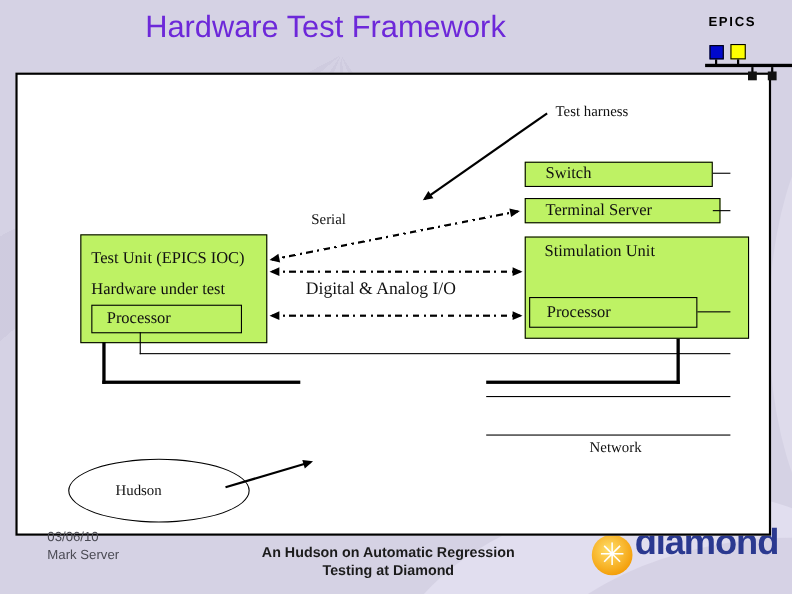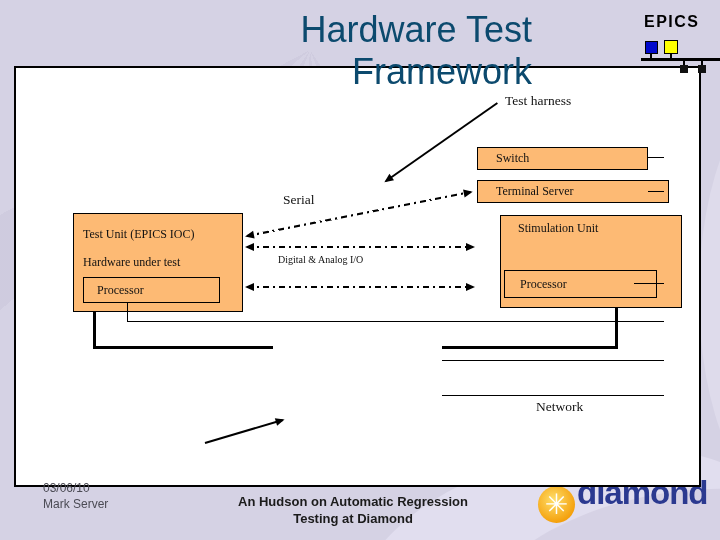--- a/index.html
+++ b/index.html
@@ -16,36 +16,36 @@
   .swoosh1 { position:absolute; left:350px; top:452px; width:450px; height:260px; background:#e1deef;
     border-radius:50%; transform:rotate(-12deg); z-index:0; }
   .swoosh2 { position:absolute; left:470px; top:492px; width:420px; height:230px; background:#cdc9dd;
     border-radius:50%; transform:rotate(-9deg); opacity:.55; z-index:0; }
   .edgecurve { position:absolute; left:699px; top:80px; width:190px; height:430px; background:#dedbeb;
     border-radius:50%; z-index:0; }
 
   .panel { position:absolute; left:14px; top:66px; width:687px; height:421px; background:#fff;
     border:2px solid #000; z-index:2; }
 
-  .title { position:absolute; left:132px; top:9px; width:400px; text-align:right; z-index:3;
-    font-size:36px; color:#0c4a6e; letter-spacing:0; }
+  .title { position:absolute; left:132px; top:9px; width:400px; text-align:left; z-index:3;
+    font-size:28px; color:#6d28d9; letter-spacing:0; }
 
   
   .epics { position:absolute; left:640px; top:12px; width:80px; height:66px; z-index:4; }
-  .epics .txt { position:absolute; left:4px; top:1px; font-weight:bold; font-size:16px; letter-spacing:1.5px; color:#000; }
+  .epics .txt { position:absolute; left:4px; top:1px; font-weight:bold; font-size:12px; letter-spacing:1.5px; color:#000; }
   .epics .sq { position:absolute; border:1px solid #000; }
   .epics .sq.b { left:5px; top:29px; width:13px; height:13px; background:#0008cc; }
   .epics .sq.y { left:24px; top:28px; width:14px; height:14px; background:#feff00; }
   .epics .stem { position:absolute; width:2px; background:#000; }
   .epics .bus { position:absolute; left:1px; top:46px; width:79px; height:3px; background:#000; }
   .epics .ssq { position:absolute; width:8px; height:8px; background:#111; }
 
   
-  .bx { position:absolute; background:#fdba74; border:1px solid #000; z-index:3; color:#111;
-    font-family:"Liberation Serif","DejaVu Serif",serif; font-size:12px; }
+  .bx { position:absolute; background:#bef264; border:1px solid #000; z-index:3; color:#111;
+    font-family:"Liberation Serif","DejaVu Serif",serif; font-size:15px; }
   .lbl { position:absolute; z-index:3; color:#111; white-space:nowrap;
     font-family:"Liberation Serif","DejaVu Serif",serif; font-size:13.5px; }
   .ln { position:absolute; background:#000; z-index:3; }
   .rln { position:absolute; height:2px; background:#000; transform-origin:0 50%; z-index:3; }
   .rln.thin { height:2px; }
   .dd { position:absolute; height:2px; transform-origin:0 50%; z-index:3;
     background:repeating-linear-gradient(90deg,#000 0 6px,transparent 6px 10px,#000 10px 12px,transparent 12px 16px); }
   .ah { position:absolute; width:0; height:0; top:-3px; border-top:4px solid transparent; border-bottom:4px solid transparent; }
   .ah.l { left:-2px; border-right:9px solid #000; }
   .ah.r { right:-2px; border-left:9px solid #000; }
@@ -96,40 +96,41 @@
     <div class="stem" style="left:30px; top:42px; height:5px;"></div>
     <div class="bus"></div>
     <div class="stem" style="left:43px; top:49px; height:5px;"></div>
     <div class="stem" style="left:61px; top:49px; height:5px;"></div>
     <div class="ssq" style="left:40px; top:53px;"></div>
     <div class="ssq" style="left:58px; top:53px;"></div>
   </div>
 
   <div class="lbl" style="left:505px; top:93px;">Test harness</div>
   <div class="lbl" style="left:283px; top:192px;">Serial</div>
-  <div class="lbl" style="left:278px; top:254px; font-size:10px;">Digital &amp; Analog I/O</div>
+  <div class="lbl" style="left:278px; top:254px; font-size:16px;">Digital &amp; Analog I/O</div>
   <div class="lbl" style="left:536px; top:399px;">Network</div>
 
   <div class="bx" style="left:477px; top:147px; width:171px; height:23px; line-height:21px; padding-left:18px;">Switch</div>
 
-  <div class="bx" style="left:477px; top:180px; width:192px; height:23px; line-height:21px; padding-left:18px;">Terminal Server</div>
+  <div class="bx" style="left:477px; top:180px; width:178px; height:23px; line-height:21px; padding-left:18px;">Terminal Server</div>
 
   <div class="bx" style="left:73px; top:213px; width:170px; height:99px;">
     <div style="position:absolute; left:9px; top:13px;">Test Unit (EPICS IOC)</div>
     <div style="position:absolute; left:9px; top:41px;">Hardware under test</div>
     <div class="bx" style="left:9px; top:63px; width:137px; height:26px; line-height:24px; padding-left:13px;">Processor</div>
   </div>
 
-  <div class="bx" style="left:477px; top:215px; width:182px; height:93px;margin-left:23px;">
+  <div class="bx" style="left:477px; top:215px; width:204px; height:93px;">
     <div style="position:absolute; left:17px; top:5px;">Stimulation Unit</div>
     <div class="bx" style="left:3px; top:54px; width:153px; height:28px; line-height:26px; padding-left:15px;">Processor</div>
   </div>
 
 
 
+  <div class="ellipse">Hudson</div>
 
   <div class="rln" style="left:386px; top:180px; width:136px; transform:rotate(-35deg);">
     <div class="ah l"></div>
   </div>
 
   <div class="dd" style="left:247px; top:235px; width:228px; transform:rotate(-11.1deg);">
     <div class="ah l"></div>
     <div class="ah r"></div>
   </div>
 

